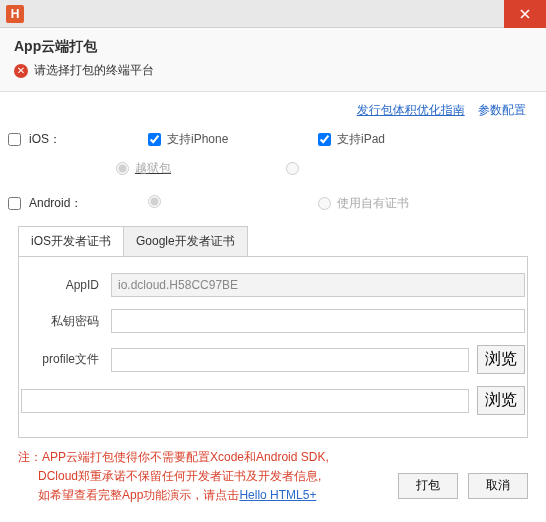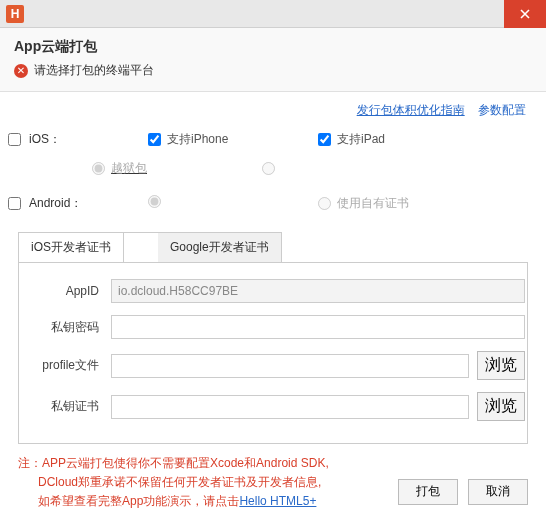--- a/index.html
+++ b/index.html
@@ -10,23 +10,23 @@
 .header { padding: 10px 14px 12px; border-bottom: 1px solid #e0e0e0; background: #f9f9f9; }
 .header h1 { font-size: 14px; font-weight: bold; margin-bottom: 6px; }
 .err-line { display: flex; align-items: center; gap: 6px; font-size: 12px; color: #333; }
 .err-icon { width: 14px; height: 14px; background: #d9412c; border-radius: 50%; color: #fff; font-size: 10px; display: flex; align-items: center; justify-content: center; }
 .links-row { text-align: right; padding: 10px 20px 4px; }
 .links-row a { color: #2a6ac9; font-size: 12px; margin-left: 10px; cursor: pointer; }
 .links-row a.u { text-decoration: underline; }
 .platform-row { display: flex; align-items: flex-start; padding: 8px 8px; }
 .plabel { width: 140px; display: flex; align-items: center; gap: 8px; }
 .opt-col { width: 170px; display: flex; align-items: center; gap: 6px; color: #555; }
-.sub-row { padding-left: 92px; display: flex; padding-top: 4px; padding-bottom: 10px; text-decoration: underline; }
+.sub-row { padding-left: 116px; display: flex; padding-top: 4px; padding-bottom: 10px; text-decoration: underline; }
 input[type=checkbox], input[type=radio] { width: 13px; height: 13px; }
-.tabs { margin: 12px 18px 0; border: 1px solid #ccc; border-bottom: none; display: flex; width: fit-content; gap: 34px; }
+.tabs { margin: 6px 18px 0; border: 1px solid #ccc; border-bottom: none; display: flex; width: fit-content; }
 .tab { padding: 6px 12px; font-size: 12px; border-right: 1px solid #ccc; background: #f0f0f0; cursor: pointer; }
 .tab.active { background: #fff; font-weight: normal; }
 .tab:last-child { border-right: none; }
 .form-box { margin: 0 18px; border: 1px solid #ccc; padding: 16px 2px 10px; }
 .form-row { display: flex; align-items: center; margin-bottom: 12px; }
 .form-row label { width: 90px; text-align: right; padding-right: 12px; font-size: 12px; color: #444; }
 .form-row input[type=text] { flex: 1; height: 24px; border: 1px solid #ccc; padding: 0 6px; font-size: 12px; background: #fff; }
 .form-row input[disabled] { background: #f3f3f3; color: #888; }
 .browse-btn { width: 48px; height: 29px; margin-left: 8px; border: 1px solid #bbb; background: #f4f4f4; font-size: 16px; cursor: pointer; }
 .footer { display: flex; padding: 10px 18px 0; align-items: center; }
@@ -111,21 +111,20 @@
   <div class="form-row">
     <label>私钥密码</label>
     <input type="text" style="">
   </div>
   <div class="form-row">
     <label>profile文件</label>
     <input type="text" style="">
     <button class="browse-btn">浏览</button>
   </div>
   <div class="form-row">
-    <label>私钥证书</label>
     <input type="text" style="">
     <button class="browse-btn">浏览</button>
   </div>
 </div>
 
 <div class="footer">
   <div class="note">
     <span>注：</span><span>APP云端打包使得你不需要配置Xcode和Android SDK,</span><br>
     &nbsp;&nbsp;&nbsp;&nbsp;&nbsp;&nbsp;<span>DCloud郑重承诺不保留任何开发者证书及开发者信息,</span><br>
     &nbsp;&nbsp;&nbsp;&nbsp;&nbsp;&nbsp;<span>如希望查看完整App功能演示，请点击</span><a>Hello HTML5+</a>

